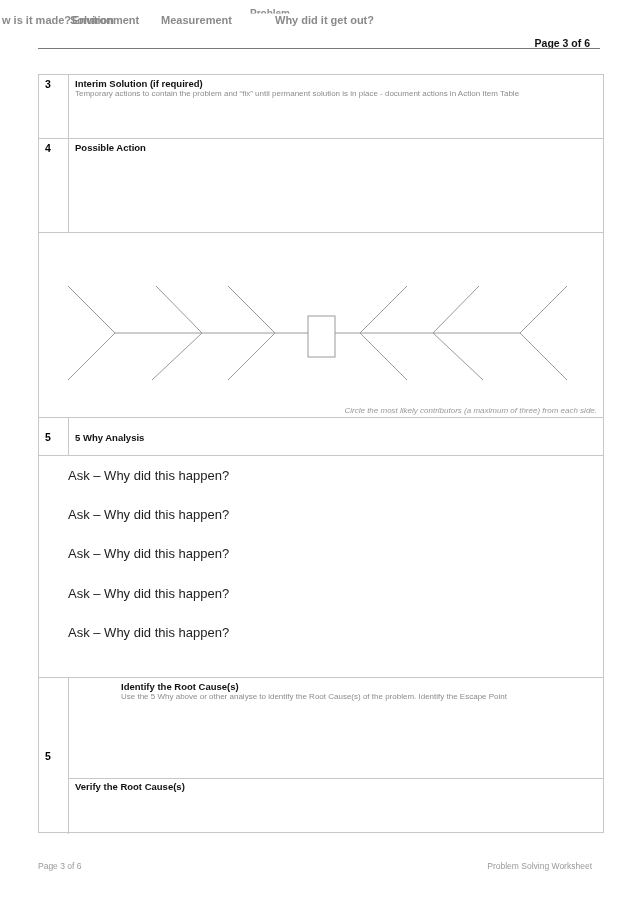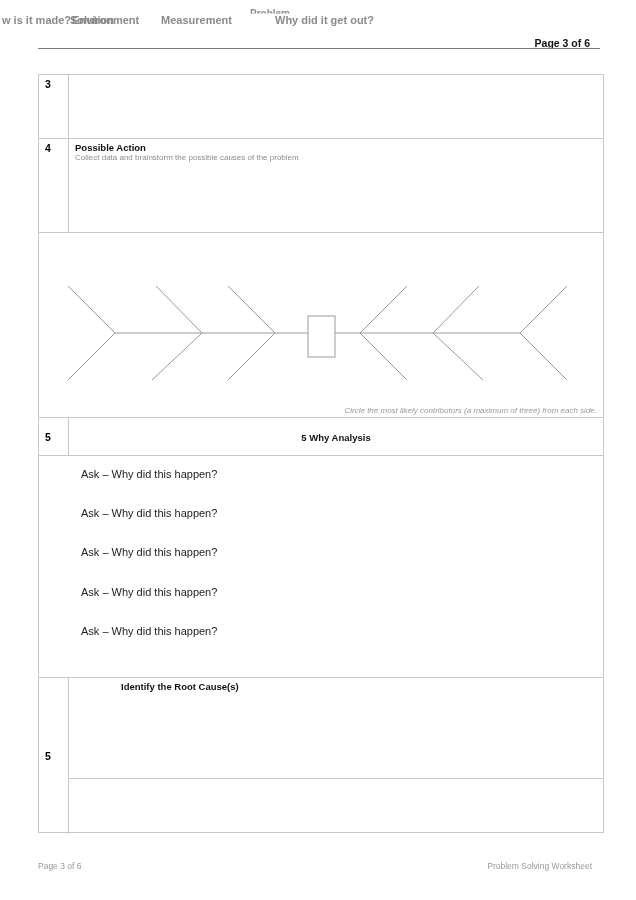--- a/index.html
+++ b/index.html
@@ -14,48 +14,51 @@
   .hdr-rule { position: absolute; left: 38px; top: 48px; width: 562px; height: 0; border-top: 1.5px solid #7a7a7a; }
 
   .tbl { position: absolute; left: 38px; top: 74px; width: 566px; height: 759px; border: 1px solid #c8c8c8; box-sizing: border-box; }
   .row { position: absolute; left: 0; width: 100%; border-bottom: 1px solid #c8c8c8; box-sizing: border-box; }
   .row.last { border-bottom: none; }
   .num { position: absolute; left: 0; top: 0; bottom: 0; width: 30px; border-right: 1px solid #c8c8c8; box-sizing: border-box; font-size: 10.5px; font-weight: bold; padding: 3px 0 0 6px; }
   .num.mid { display: flex; align-items: center; padding: 0 0 0 6px; }
   .cell { position: absolute; left: 36px; right: 6px; top: 3px; }
   .title { font-size: 9.5px; font-weight: bold; color: #111; line-height: 11px; }
   .sub { font-size: 8px; color: #8c8c8c; line-height: 10px; }
-  .ask { position: absolute; left: 29px; font-size: 11px; color: #222; margin-left: 13px; }
+  .ask { position: absolute; left: 29px; font-size: 13px; color: #222; }
   .caption { position: absolute; right: 6px; bottom: 2px; font-size: 8px; color: #999; }
   .footer { position: absolute; top: 861px; font-size: 8.5px; color: #999; }
   svg line, svg rect { stroke: #9a9a9a; stroke-width: 1; fill: none; }
 </style>
 </head>
 <body>
 
 <div class="hdr-frag" style="left:2px">w is it made?</div>
 <div class="hdr-frag" style="left:70px">Solution</div>
 <div class="hdr-frag" style="left:72px">Environment</div>
 <div class="hdr-frag" style="left:161px">Measurement</div>
 <div class="hdr-frag cut" style="left:250px">Problem</div>
 <div class="hdr-frag" style="left:275px">Why did it get out?</div>
 <div class="page-num">Page 3 of 6</div>
 <div class="hdr-rule"></div>
 
 <div class="tbl">
 
   <div class="row" style="top:0; height:64px;">
     <div class="num">3</div>
+    <div class="cell">
+      <div class="title">Interim Solution (if required)</div>
+      <div class="sub">Temporary actions to contain the problem and “fix” until permanent solution is in place - document actions in Action Item Table</div>
+    </div>
   </div>
 
   <div class="row" style="top:64px; height:94px;">
     <div class="num">4</div>
     <div class="cell">
       <div class="title">Possible Action</div>
-      <div class="sub">Collect data and brainstorm the possible causes of the problem</div>
     </div>
   </div>
 
 
   <div class="row" style="top:173px; height:170px;font-style:italic;">
     <svg class="abs" style="left:0; top:0;" width="566" height="170" viewBox="0 0 566 170">
 
       <line x1="76" y1="85" x2="269" y2="85"></line>
       <line x1="296" y1="85" x2="481" y2="85"></line>
       <rect x="269" y="68" width="27" height="41"></rect>
@@ -72,41 +75,43 @@
       <line x1="440" y1="38" x2="394" y2="85"></line>
       <line x1="444" y1="132" x2="394" y2="85"></line>
       <line x1="528" y1="38" x2="481" y2="85"></line>
       <line x1="528" y1="132" x2="481" y2="85"></line>
     </svg>
     <div class="caption">Circle the most likely contributors (a maximum of three) from each side.</div>
   </div>
 
   <div class="row" style="top:343px; height:38px;">
     <div class="num mid">5</div>
-    <div class="cell" style="top:14px;text-align:center;">
+    <div class="cell" style="top:14px;">
       <div class="title">5 Why Analysis</div>
     </div>
   </div>
 
   <div class="row" style="top:381px; height:222px;">
     <div class="ask" style="top:12px;">Ask – Why did this happen?</div>
     <div class="ask" style="top:51px;">Ask – Why did this happen?</div>
     <div class="ask" style="top:90px;">Ask – Why did this happen?</div>
     <div class="ask" style="top:130px;">Ask – Why did this happen?</div>
     <div class="ask" style="top:169px;">Ask – Why did this happen?</div>
   </div>
 
   <div class="row last" style="top:603px; height:156px;">
     <div class="num mid">5</div>
     <div class="abs" style="left:30px; right:0; top:0; height:100px; border-bottom:1px solid #c8c8c8;">
       <div class="cell" style="left:6px;margin-left:46px;">
         <div class="title">Identify the Root Cause(s)</div>
+        <div class="sub">Use the 5 Why above or other analyse to identify the Root Cause(s) of the problem. Identify the Escape Point</div>
       </div>
     </div>
     <div class="abs" style="left:30px; right:0; top:100px; bottom:0;">
       <div class="cell" style="left:6px;">
+        <div class="title">Verify the Root Cause(s)</div>
       </div>
     </div>
   </div>
 </div>
 
 <div class="footer" style="left:38px;">Page 3 of 6</div>
 <div class="footer" style="right:44px;">Problem Solving Worksheet</div>
 
 </body></html>

